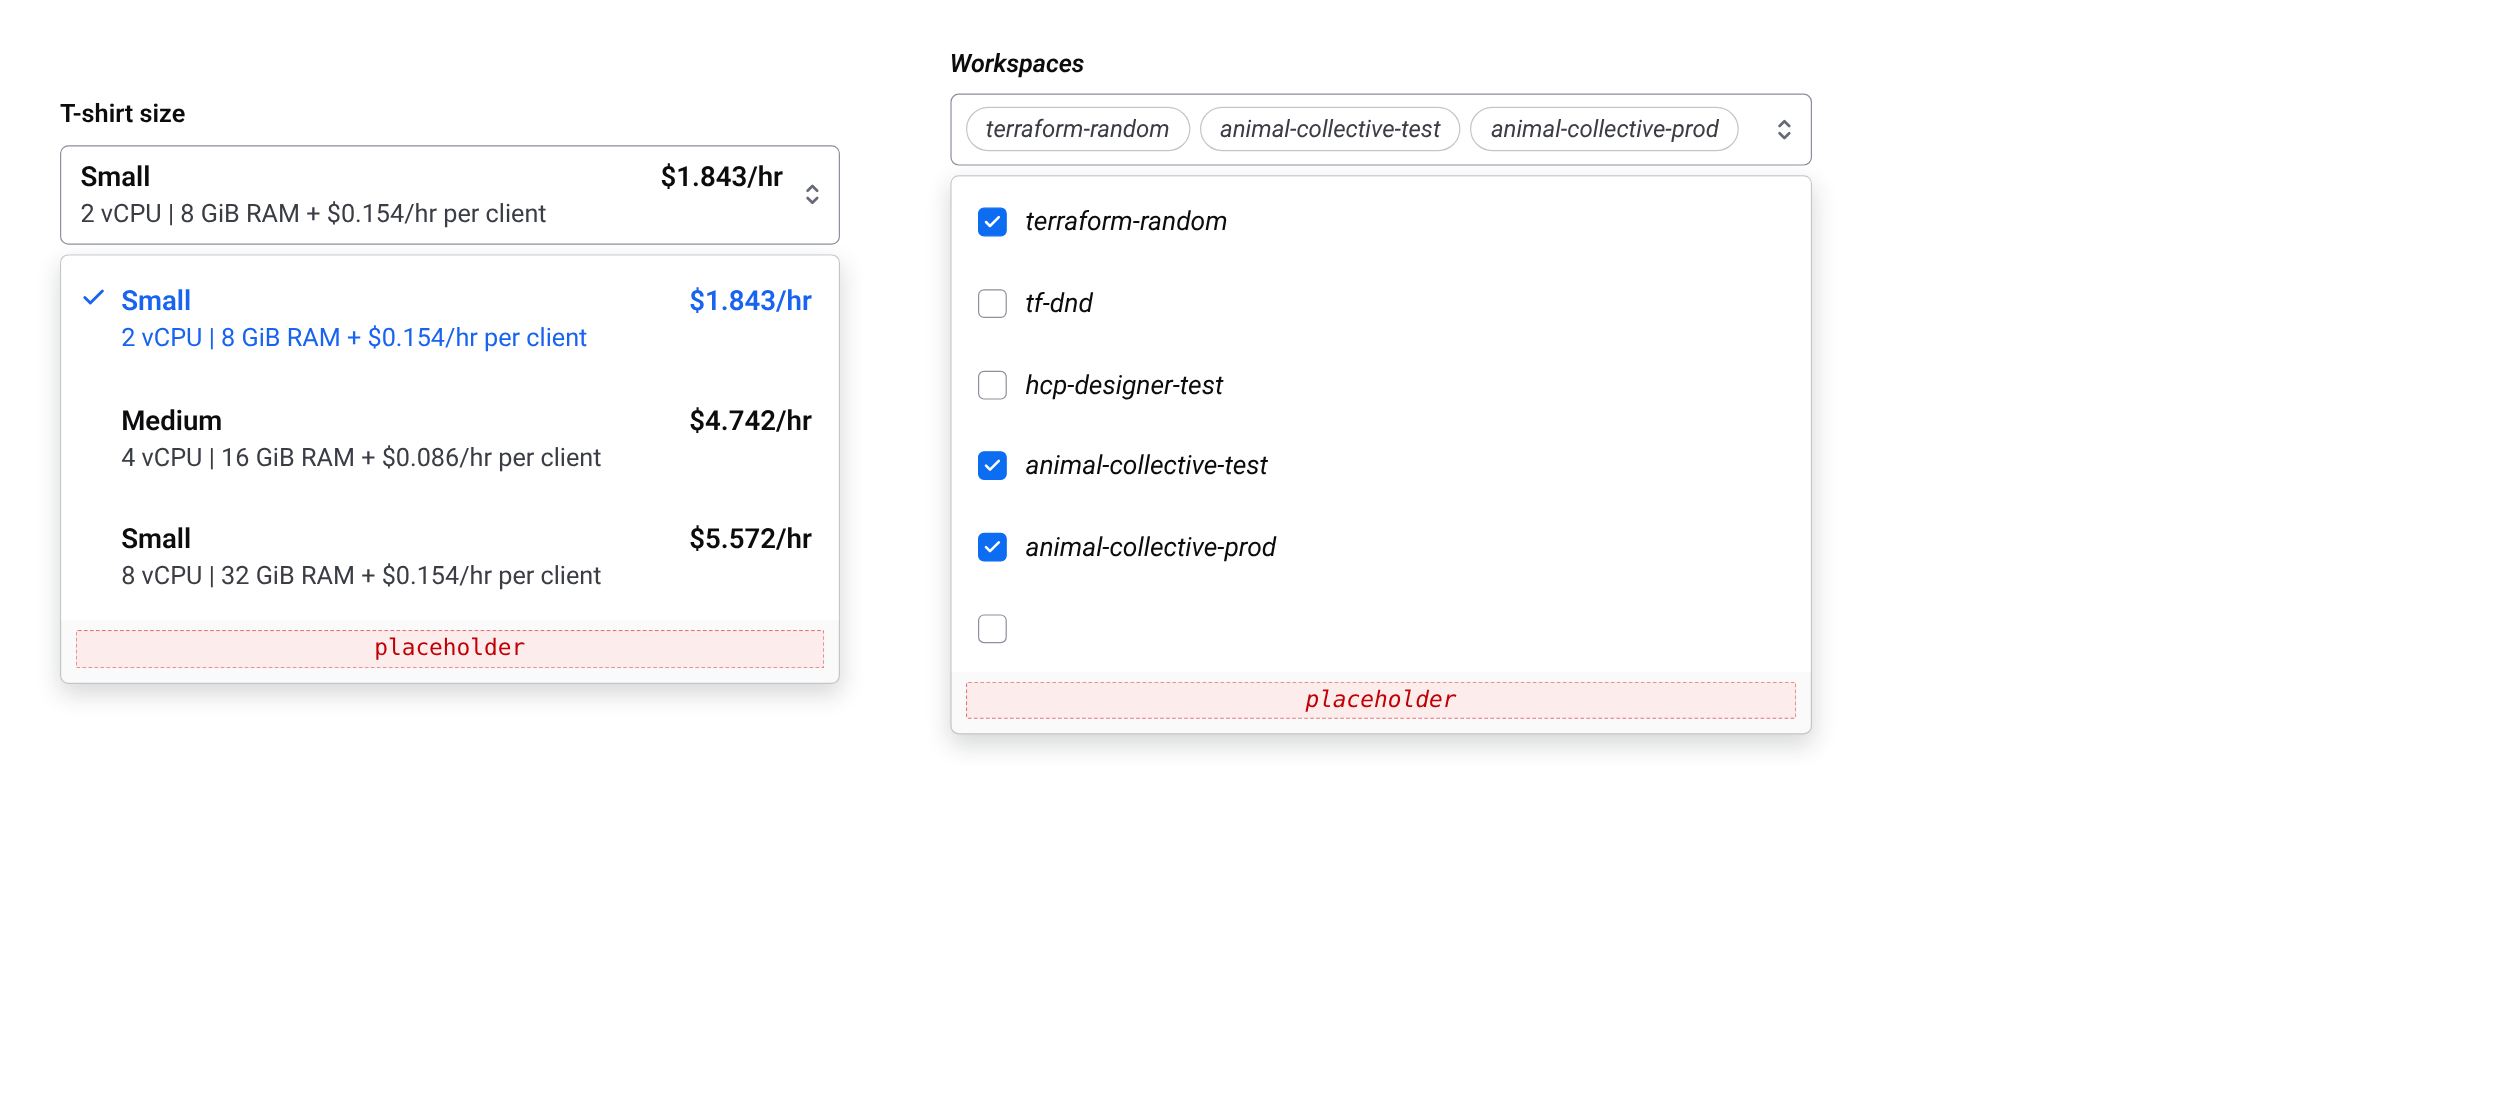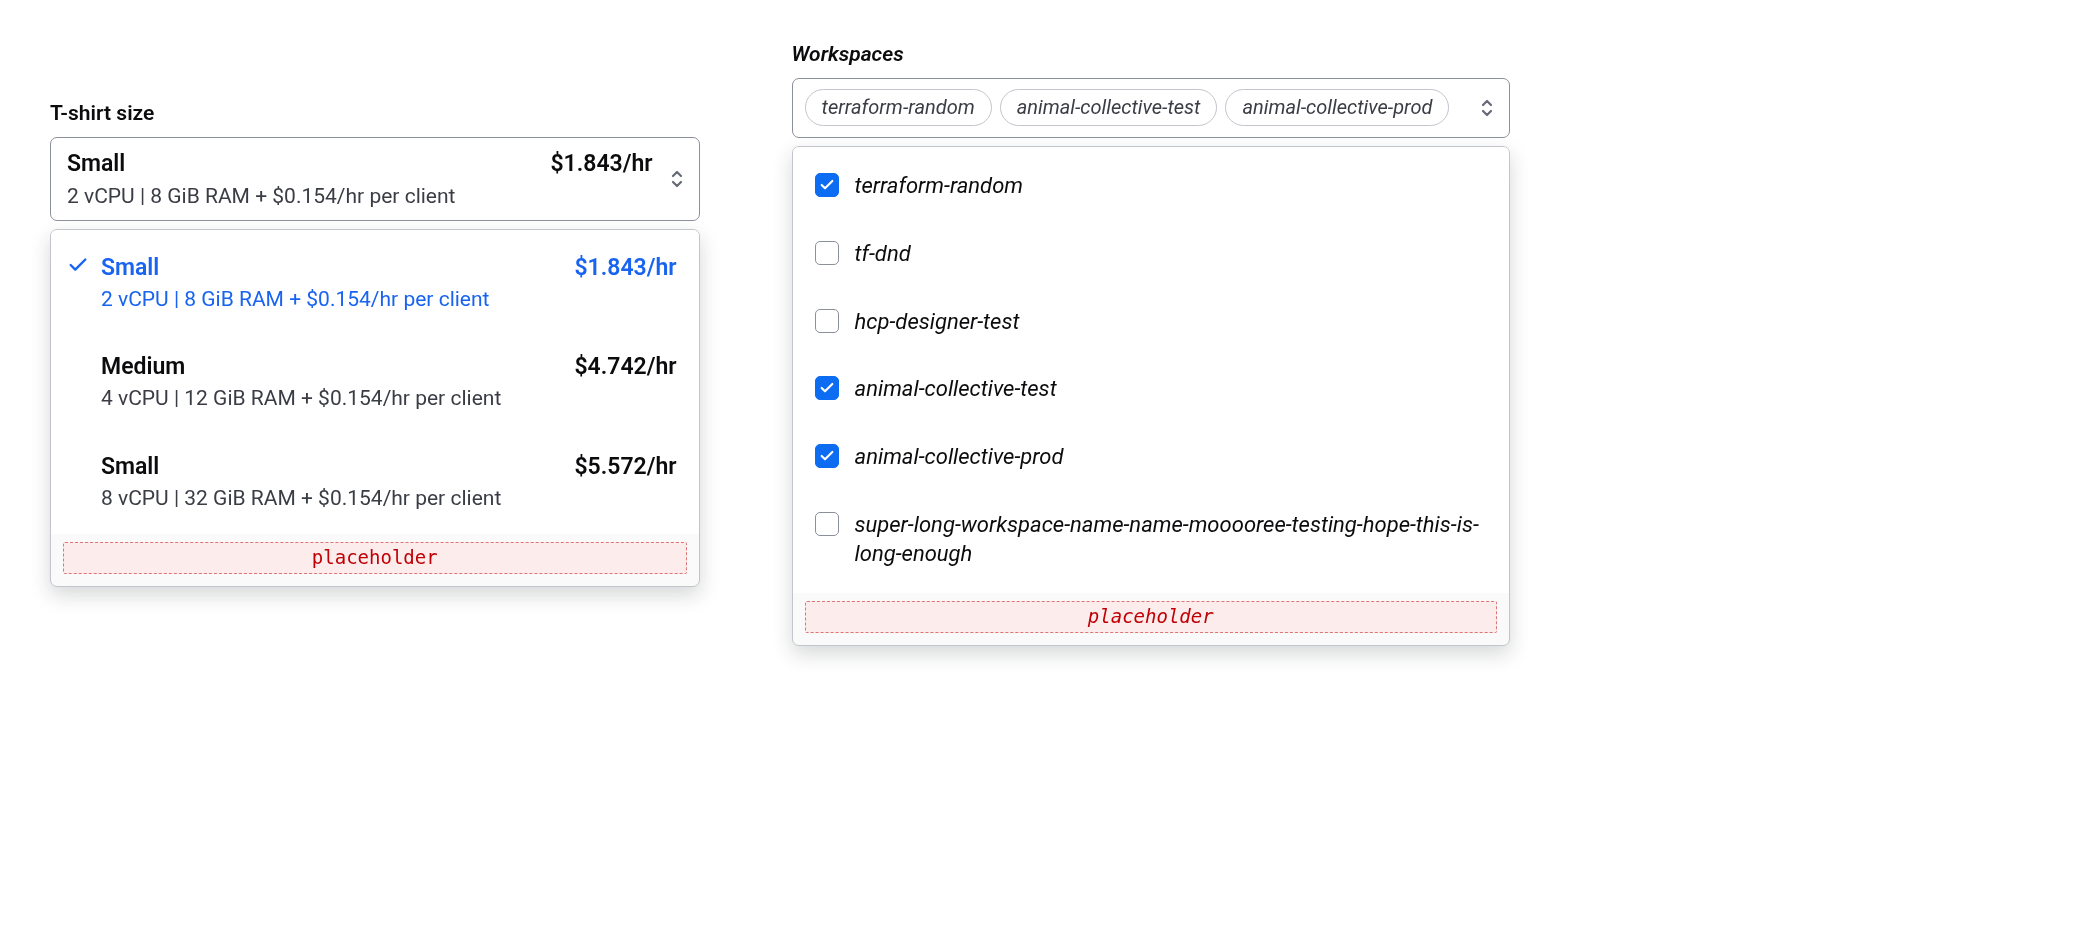--- a/index.html
+++ b/index.html
@@ -224,21 +224,21 @@
           </div>
         </div>
 
         <div class="option">
           <span class="check-slot"></span>
           <div class="body">
             <div class="row1">
               <span>Medium</span>
               <span>$4.742/hr</span>
             </div>
-            <div class="row2">4 vCPU | 12 GiB RAM + $0.154/hr per client</div>
+            <div class="row2">4 vCPU | 16 GiB RAM + $0.086/hr per client</div>
           </div>
         </div>
 
         <div class="option">
           <span class="check-slot"></span>
           <div class="body">
             <div class="row1">
               <span>Small</span>
               <span>$5.572/hr</span>
             </div>
@@ -307,21 +307,20 @@
                 <polyline points="20 6 9 17 4 12"></polyline>
               </svg>
           </span>
           <span class="cb-label">animal-collective-prod</span>
         </div>
 
         <div class="cb-option">
           <span class="cb-box">
             
           </span>
-          <span class="cb-label">super-long-workspace-name-name-mooooree-testing-hope-this-is-long-enough</span>
         </div>
 
       </div>
       <div class="placeholder-strip">placeholder</div>
     </div>
   </div>
 
 </div>
 
 </body></html>

